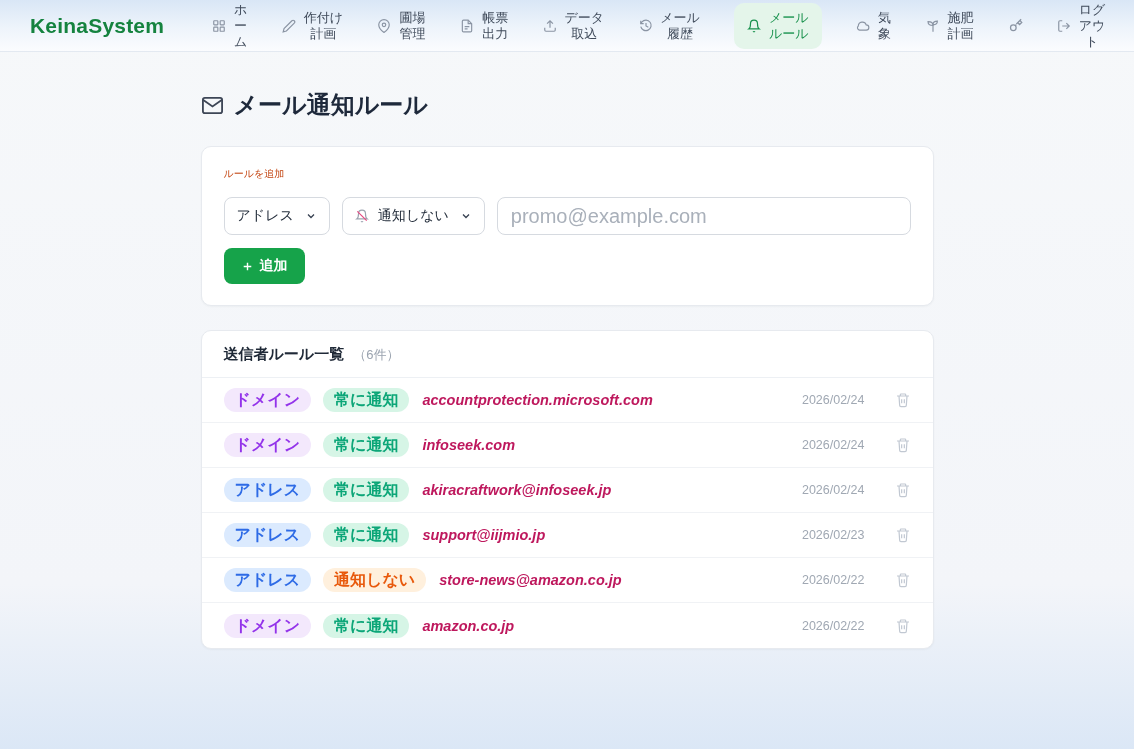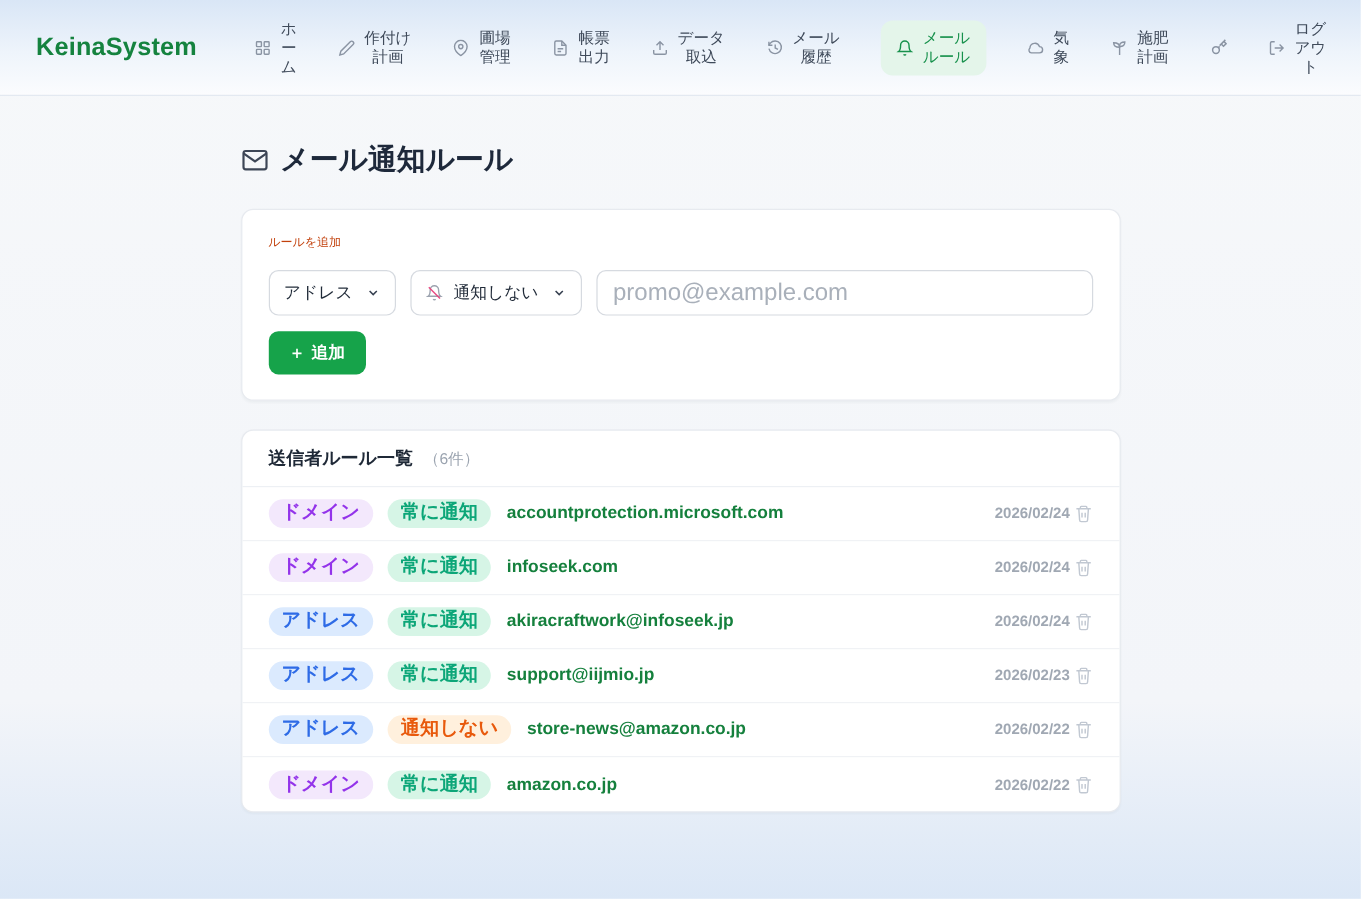--- a/index.html
+++ b/index.html
@@ -14,21 +14,21 @@
   }
   *{box-sizing:border-box;margin:0;padding:0;}
   html,body{width:1134px;height:749px;overflow:hidden;}
   body{
     font-family:"Liberation Sans","DejaVu Sans",sans-serif;
     background:linear-gradient(180deg,#f6f8fa 0%,#f3f5f9 78%,#dbe7f6 100%);
     color:#1f2937;
   }
   
   .navbar{
-    height:80px;
+    height:52px;
     background:linear-gradient(180deg,#d9e6f6 0%,#eef4fb 55%,#fbfcfe 100%);
     border-bottom:1px solid #e3e9f1;
     display:flex;align-items:center;
     padding:0 28px 0 30px;
   }
   .logo{font-size:21px;font-weight:bold;color:var(--brand-green);letter-spacing:.2px;white-space:nowrap;}
   .nav-items{flex:1;display:flex;align-items:center;justify-content:space-between;margin-left:48px;}
   .nav-item{
     display:flex;align-items:center;gap:7px;
     color:#3f4a5a;font-size:13px;line-height:16px;
@@ -87,22 +87,22 @@
   .rule-row:last-child{border-bottom:none;}
   .badge{
     font-size:16px;font-weight:600;padding:4px 11px;border-radius:999px;line-height:1;
     white-space:nowrap;
   }
   .badge + .badge{margin-left:12px;}
   .badge-domain{background:var(--badge-domain-bg);color:var(--badge-domain-text);}
   .badge-address{background:var(--badge-address-bg);color:var(--badge-address-text);}
   .badge-always{background:var(--badge-always-bg);color:var(--badge-always-text);}
   .badge-never{background:var(--badge-never-bg);color:var(--badge-never-text);}
-  .rule-value{margin-left:13px;font-size:14.5px;font-weight:bold;color:#15803d;}
-  .rule-right{margin-left:auto;display:flex;align-items:center;gap:3px;font-weight:bold;}
+  .rule-value{margin-left:13px;font-size:14.5px;font-weight:bold;color:#be185d;font-style:italic;}
+  .rule-right{margin-left:auto;display:flex;align-items:center;gap:30px;}
   .rule-date{font-size:12.5px;color:#a0a8b3;}
   .trash-btn{background:none;border:none;color:#c1c8d2;display:flex;cursor:pointer;padding:0;}
   svg{display:block;}
 </style>
 </head>
 <body>
 
 <header class="navbar">
   <div class="logo">KeinaSystem</div>
   <nav class="nav-items">

